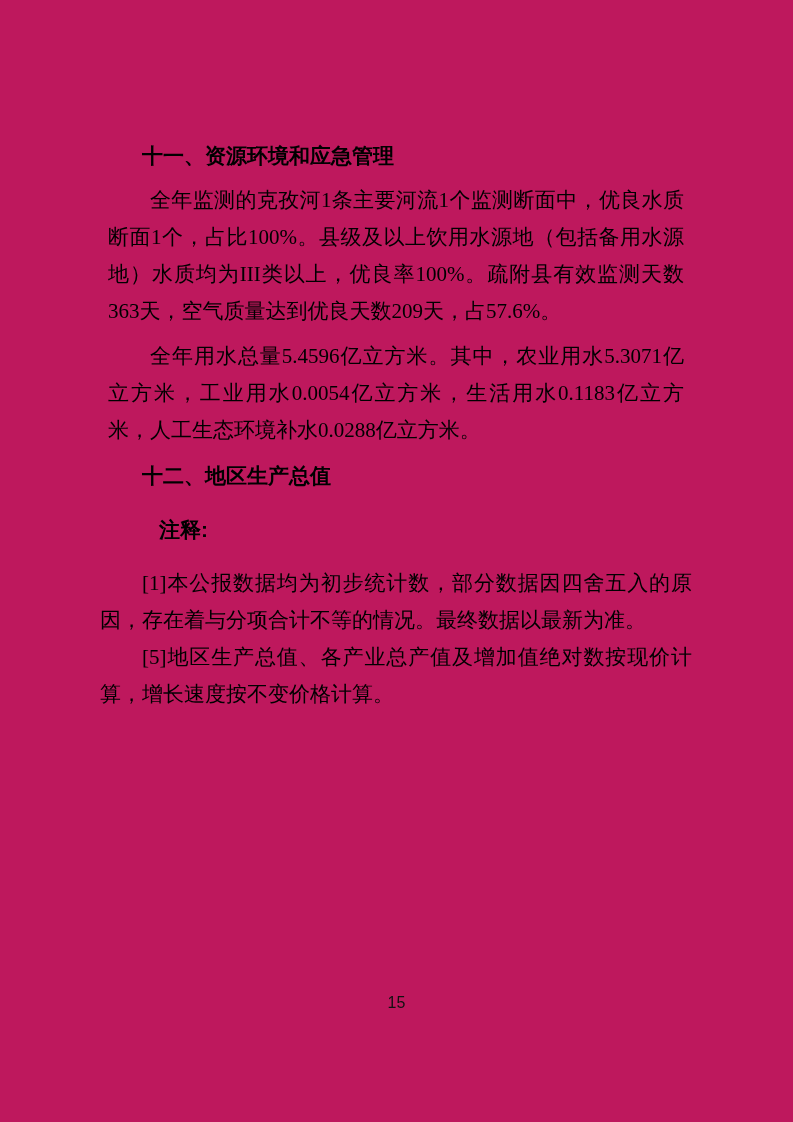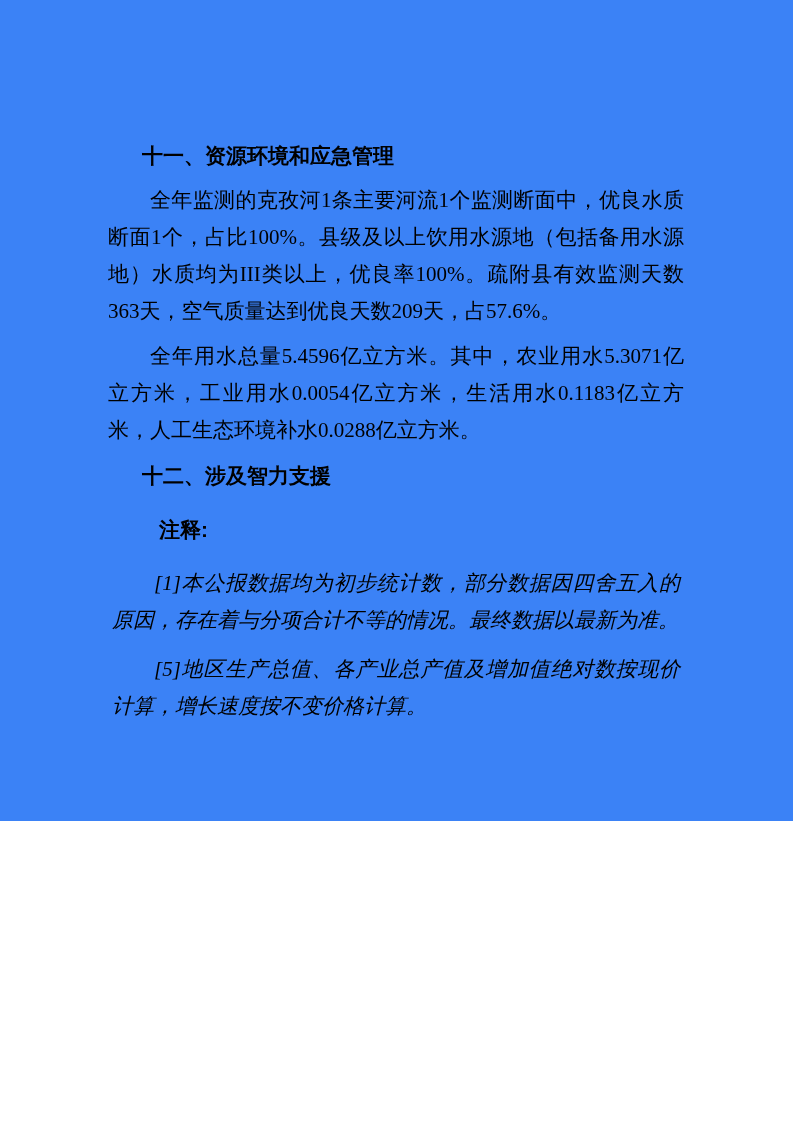--- a/index.html
+++ b/index.html
@@ -3,22 +3,22 @@
 <meta charset="utf-8">
 <style>
   html, body {
     margin: 0;
     padding: 0;
     background: #ffffff;
   }
   .page {
     position: relative;
     width: 793px;
-    height: 821px;
-    background: #3b82f6;
+    height: 1122px;
+    background: #be185d;
     color: #000000;
     font-family: "Liberation Serif", "DejaVu Serif", serif;
     overflow: hidden;
   }
   .content {
     position: absolute;
     left: 100px;
     top: 137px;
     width: 592px;
     font-size: 21px;
@@ -41,23 +41,22 @@
   .notes-heading {
     margin: 17px;
     font-family: "Liberation Sans", "DejaVu Sans", sans-serif;
     font-weight: bold;
     font-size: 21px;
     line-height: 37px;
     text-indent: 2em;
     text-align: left;
   }
   .note {
-    margin: 12px;
+    margin: 0;
     text-indent: 2em;
-    font-style: italic;
   }
   .page-number {
     position: absolute;
     top: 993px;
     left: 0;
     width: 100%;
     text-align: center;
     font-family: "Liberation Sans", "DejaVu Sans", sans-serif;
     font-size: 16px;
     line-height: 20px;
@@ -70,21 +69,21 @@
 <div class="page">
   <div class="content">
 
     <h2 class="sec-heading">十一、资源环境和应急管理</h2>
 
     <p class="para">全年监测的克孜河1条主要河流1个监测断面中，优良水质断面1个，占比100%。县级及以上饮用水源地（包括备用水源地）水质均为III类以上，优良率100%。疏附县有效监测天数363天，空气质量达到优良天数209天，占57.6%。</p>
 
     <p class="para">全年用水总量5.4596亿立方米。其中，农业用水5.3071亿立方米，工业用水0.0054亿立方米，生活用水0.1183亿立方米，人工生态环境补水0.0288亿立方米。</p>
 
 
-    <h2 class="sec-heading">十二、涉及智力支援</h2>
+    <h2 class="sec-heading">十二、地区生产总值</h2>
 
 
     <h3 class="notes-heading">注释:</h3>
 
     <p class="note">[1]本公报数据均为初步统计数，部分数据因四舍五入的原因，存在着与分项合计不等的情况。最终数据以最新为准。</p>
 
     <p class="note">[5]地区生产总值、各产业总产值及增加值绝对数按现价计算，增长速度按不变价格计算。</p>
 
 
   </div>

